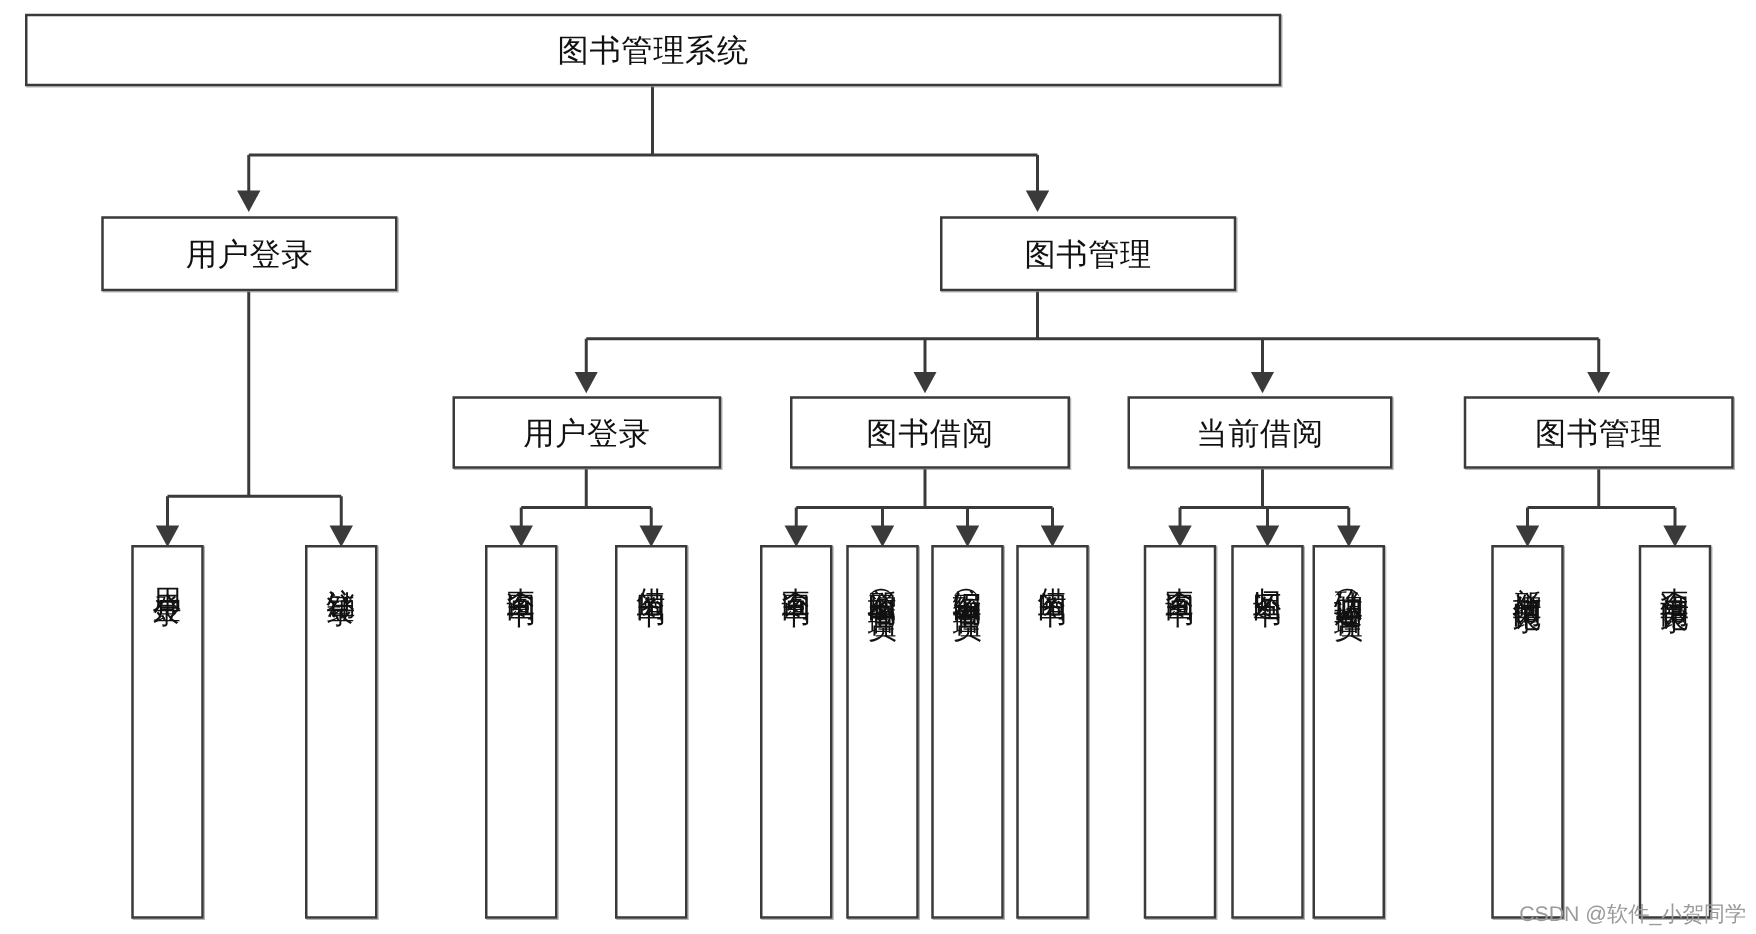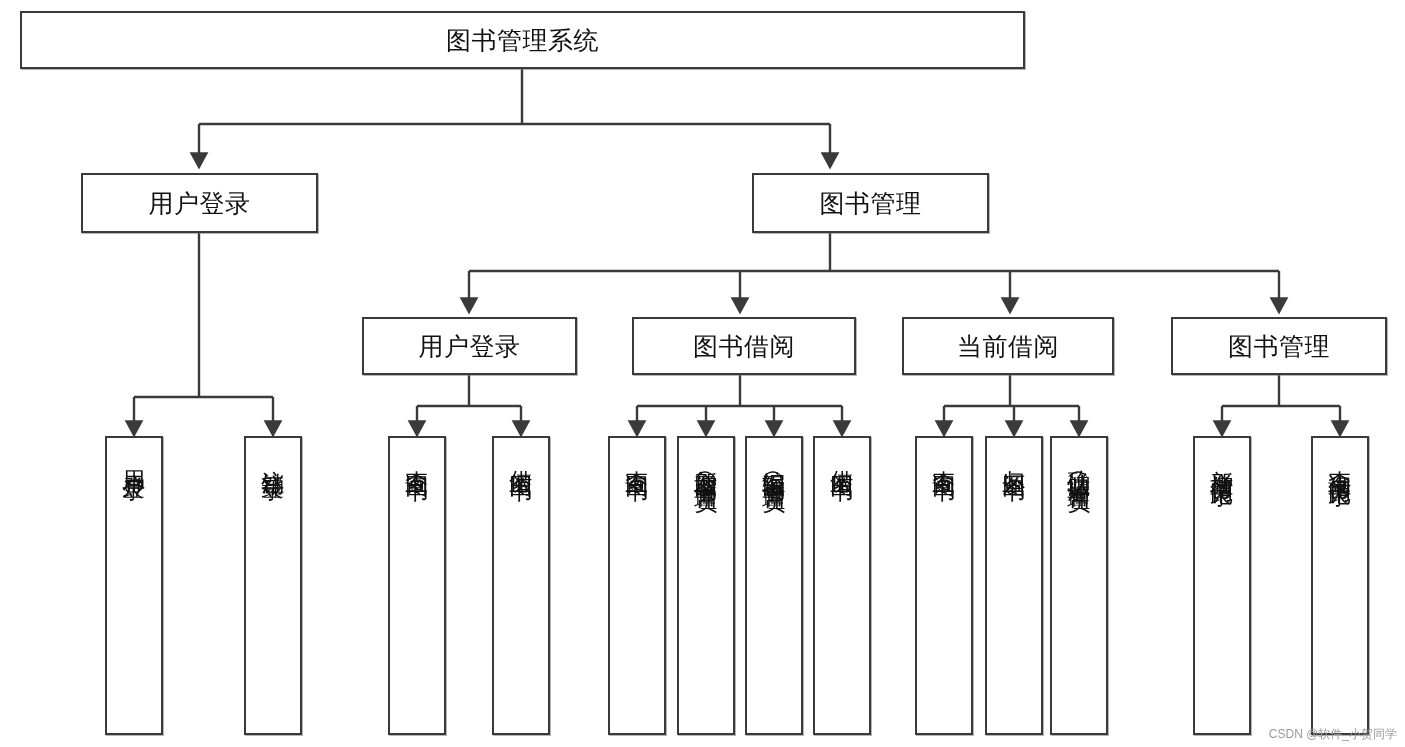--- a/index.html
+++ b/index.html
@@ -59,21 +59,21 @@
   }
   .conn-line {
     stroke: #3a3a3a;
     stroke-width: 2.4;
     fill: none;
   }
   .watermark {
     position: absolute;
     right: 8px;
     bottom: 4px;
-    font-size: 12px;
+    font-size: 17px;
     color: #9a9a9a;
     font-family: "Liberation Sans", "DejaVu Sans", sans-serif;
     white-space: nowrap;
   }
 </style>
 </head>
 <body>
 
 <div id="diagram-root">
 

